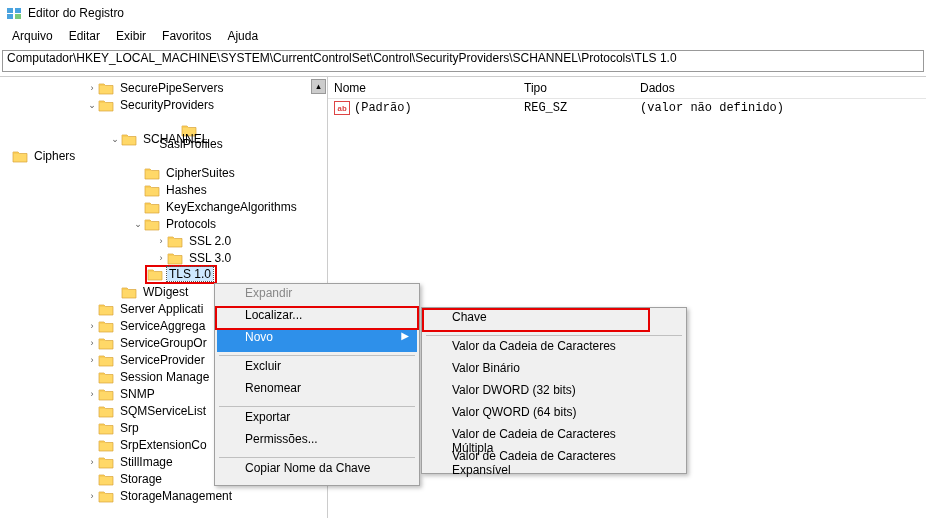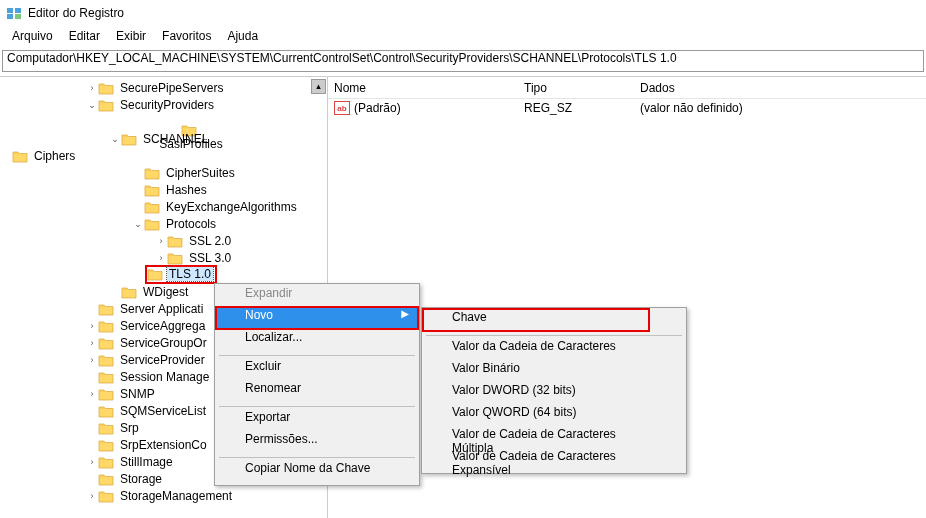--- a/index.html
+++ b/index.html
@@ -115,20 +115,21 @@
   }
   .list-row {
     display: flex;
     align-items: center;
     height: 18px;
   }
   .list-row .col {
     padding: 0 6px;
     display: flex;
     align-items: center;
+    font-family: Liberation Mono, monospace;
   }
   .col-nome { width: 190px; }
   .col-tipo { width: 116px; }
   .col-dados { flex: 1; }
   .ab-icon {
     width: 16px; height: 14px; margin-right: 4px;
     display:inline-flex; align-items:center; justify-content:center;
     border:1px solid #d44; color:#d44; font-size:8px; font-weight:bold;
     background:#fff;
   }
@@ -419,27 +420,27 @@
       <div class="col col-tipo">REG_SZ</div>
       <div class="col col-dados">(valor não definido)</div>
     </div>
   </div>
 </div>
 
 <div class="ctx" id="ctx1" style="left:214px; top:283px; width:206px;">
     <div class="ctx-item disabled">
       <span>Expandir</span>
     </div>
+    <div class="ctx-item">
+      <span>Localizar...</span>
+    </div>
     <div class="ctx-item hover">
       <span>Novo</span>
       <span class="arrow">▶</span>
     </div>
-    <div class="ctx-item">
-      <span>Localizar...</span>
-    </div>
     <div class="ctx-sep"></div>
     <div class="ctx-item">
       <span>Excluir</span>
     </div>
     <div class="ctx-item">
       <span>Renomear</span>
     </div>
     <div class="ctx-sep"></div>
     <div class="ctx-item">
       <span>Exportar</span>

